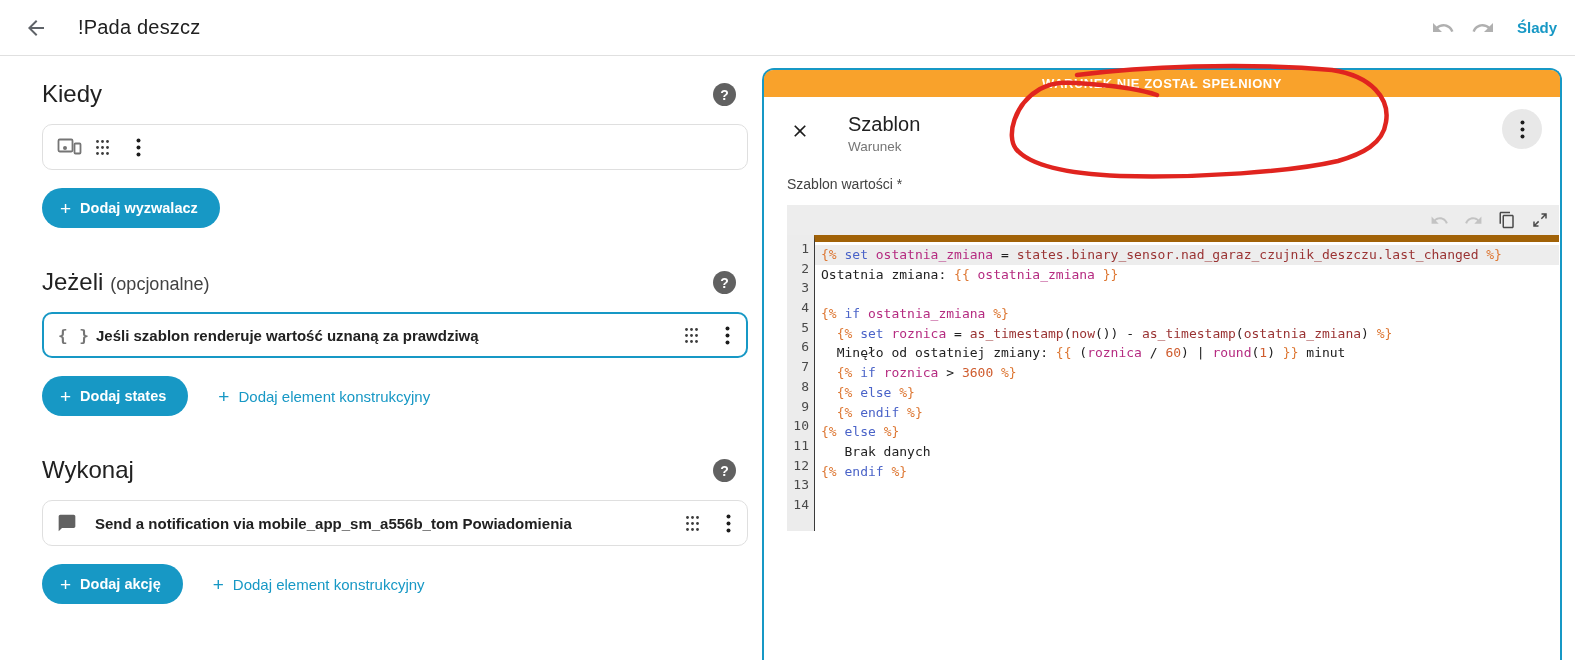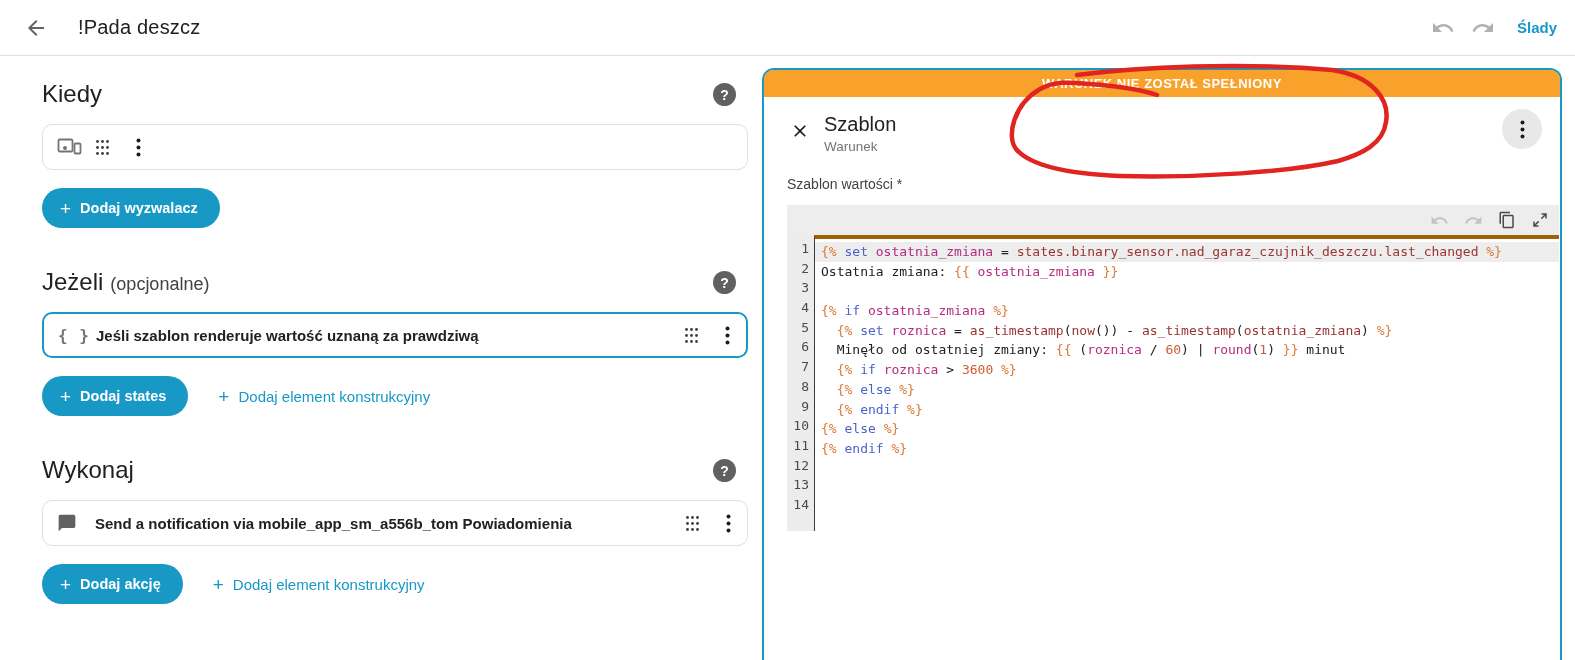--- a/index.html
+++ b/index.html
@@ -47,38 +47,38 @@
   .link-plus { font-size:19px; font-weight:400; line-height:1; }
 
   
   .right-card { position:absolute; left:762px; top:12px; width:800px; height:606px;
     border:2px solid #1798c5; border-bottom:none; border-radius:12px 12px 0 0; background:#fff; }
   .banner { height:27px; border-radius:9px 9px 0 0; display:flex; align-items:center; justify-content:center;
     color:#fff; font-size:13px; font-weight:700; letter-spacing:.5px; }
   .card-header { display:flex; align-items:flex-start; padding:16px 10px 8px 20px; }
   .close-btn { width:32px; height:32px; display:flex; align-items:center; justify-content:center;
     cursor:pointer; margin-top:2px; }
-  .card-title-wrap { margin-left:8px; }
+  .card-title-wrap { margin-left:32px; }
   .card-title { font-size:20px; font-weight:400; }
   .card-subtitle { font-size:13.5px; color:#757575; margin-top:3px; }
   .hdr-spacer { flex:1; }
   .kebab-circle { width:40px; height:40px; border-radius:50%; background:#e8e8e8;
     display:flex; align-items:center; justify-content:center; cursor:pointer; margin-right:8px; margin-top:-4px; }
 
   .field-label { font-size:14px; color:#424242; margin:14px 0 0 23px; }
 
   .editor { margin:13px 5px 0 23px; width:772px; }
   .ed-toolbar { height:30px; background:#ededed; display:flex; align-items:center;
     justify-content:flex-end; gap:15px; padding-right:10px; }
   .ed-tool { display:flex; align-items:center; cursor:pointer; }
   .ed-tool.disabled { cursor:default; }
   .code-area { display:flex; min-height:296px; font-family:"DejaVu Sans Mono", monospace; font-size:13px; }
   .gutter { width:27px; background:#ececec; padding-top:4px; }
   .gut-num { height:19.7px; line-height:19.7px; text-align:right; padding-right:5px; color:#4a4a4a; }
-  .code-lines { flex:1; border-left:1px solid #3a3a3a; border-top:4px solid #a16207;
+  .code-lines { flex:1; border-left:1px solid #3a3a3a; border-top:7px solid #a16207;
     padding:3px 0 14px 0; background:#fff; cursor:text; }
   .code-line { height:19.7px; line-height:19.7px; padding-left:6px; white-space:pre; }
   .code-line.active { background:#ededed; }
   .tk-delim { color:var(--tk-delim); }
   .tk-kw    { color:var(--tk-kw); }
   .tk-var   { color:var(--tk-var); }
   .tk-path  { color:var(--tk-path); }
   .tk-num   { color:var(--tk-num);text-align:center; }
   .tk-txt   { color:var(--tk-txt); }
 
@@ -333,20 +333,21 @@
             <div class="code-line active"><span class="tk-delim">{% </span><span class="tk-kw">set</span><span class="tk-txt"> </span><span class="tk-var">ostatnia_zmiana</span><span class="tk-txt"> = </span><span class="tk-path">states.binary_sensor.nad_garaz_czujnik_deszczu.last_changed</span><span class="tk-txt"> </span><span class="tk-delim">%}</span></div>
             <div class="code-line"><span class="tk-txt">Ostatnia zmiana: </span><span class="tk-delim">{{ </span><span class="tk-var">ostatnia_zmiana</span><span class="tk-delim"> }}</span></div>
             <div class="code-line">&nbsp;</div>
             <div class="code-line"><span class="tk-delim">{% </span><span class="tk-kw">if</span><span class="tk-txt"> </span><span class="tk-var">ostatnia_zmiana</span><span class="tk-txt"> </span><span class="tk-delim">%}</span></div>
             <div class="code-line"><span class="tk-txt">  </span><span class="tk-delim">{% </span><span class="tk-kw">set</span><span class="tk-txt"> </span><span class="tk-var">roznica</span><span class="tk-txt"> = </span><span class="tk-path">as_timestamp</span><span class="tk-txt">(</span><span class="tk-path">now</span><span class="tk-txt">()) - </span><span class="tk-path">as_timestamp</span><span class="tk-txt">(</span><span class="tk-path">ostatnia_zmiana</span><span class="tk-txt">) </span><span class="tk-delim">%}</span></div>
             <div class="code-line"><span class="tk-txt">  Minęło od ostatniej zmiany: </span><span class="tk-delim">{{ </span><span class="tk-txt">(</span><span class="tk-var">roznica</span><span class="tk-txt"> / </span><span class="tk-num">60</span><span class="tk-txt">) | </span><span class="tk-var">round</span><span class="tk-txt">(</span><span class="tk-num">1</span><span class="tk-txt">) </span><span class="tk-delim">}}</span><span class="tk-txt"> minut</span></div>
             <div class="code-line"><span class="tk-txt">  </span><span class="tk-delim">{% </span><span class="tk-kw">if</span><span class="tk-txt"> </span><span class="tk-var">roznica</span><span class="tk-txt"> &gt; </span><span class="tk-num">3600</span><span class="tk-txt"> </span><span class="tk-delim">%}</span></div>
             <div class="code-line"><span class="tk-txt">  </span><span class="tk-delim">{% </span><span class="tk-kw">else</span><span class="tk-txt"> </span><span class="tk-delim">%}</span></div>
             <div class="code-line"><span class="tk-txt">  </span><span class="tk-delim">{% </span><span class="tk-kw">endif</span><span class="tk-txt"> </span><span class="tk-delim">%}</span></div>
             <div class="code-line"><span class="tk-delim">{% </span><span class="tk-kw">else</span><span class="tk-txt"> </span><span class="tk-delim">%}</span></div>
+            <div class="code-line"><span class="tk-txt">   Brak danych</span></div>
             <div class="code-line"><span class="tk-delim">{% </span><span class="tk-kw">endif</span><span class="tk-txt"> </span><span class="tk-delim">%}</span></div>
           </div>
       </div>
     </div>
   </div>
 
   <svg class="annotation-svg" width="1575" height="604" viewBox="0 0 1575 604">
     <path d="M 1077 19
              C 1140 11, 1240 6, 1332 14
              C 1372 20, 1390 43, 1386 66

